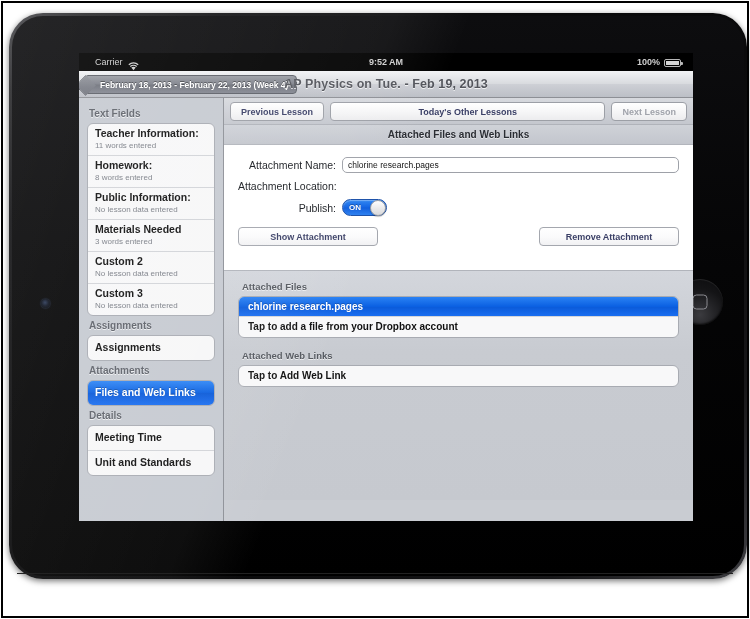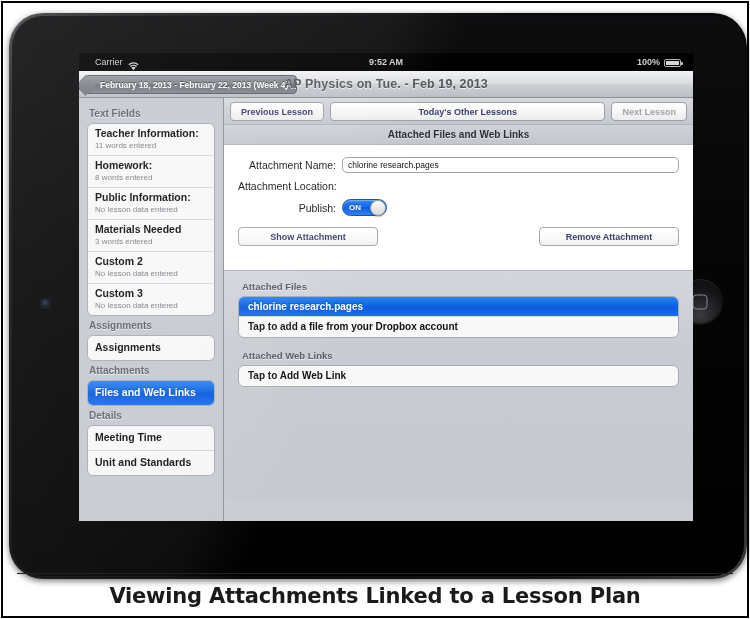--- a/index.html
+++ b/index.html
@@ -513,15 +513,14 @@
           </div>
 
         </div>
       </div>
     </div>
 
     <div class="gloss"></div>
   </div>
 
   <div class="caption-rule"></div>
-  <div class="caption">Viewing Attachments Linked to a Lesson Plan</div>
 
 </div>
 
 </body></html>

